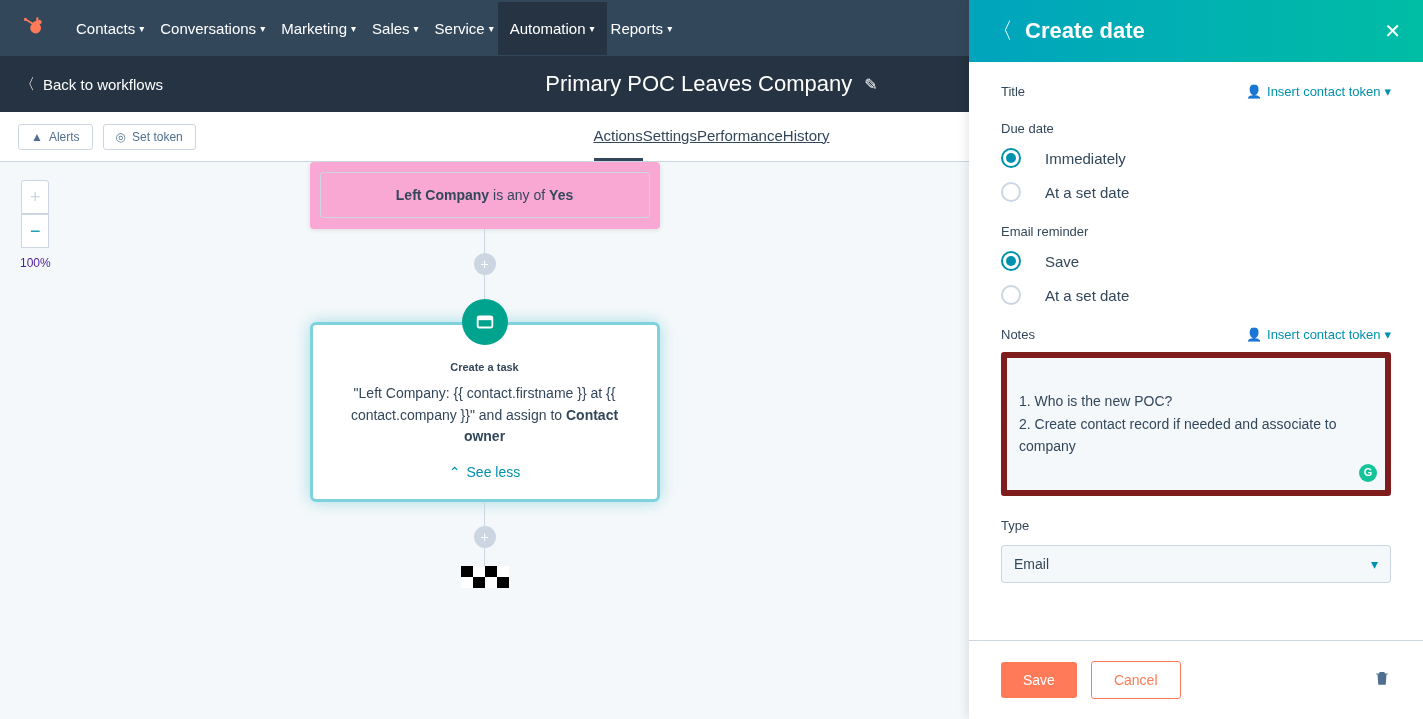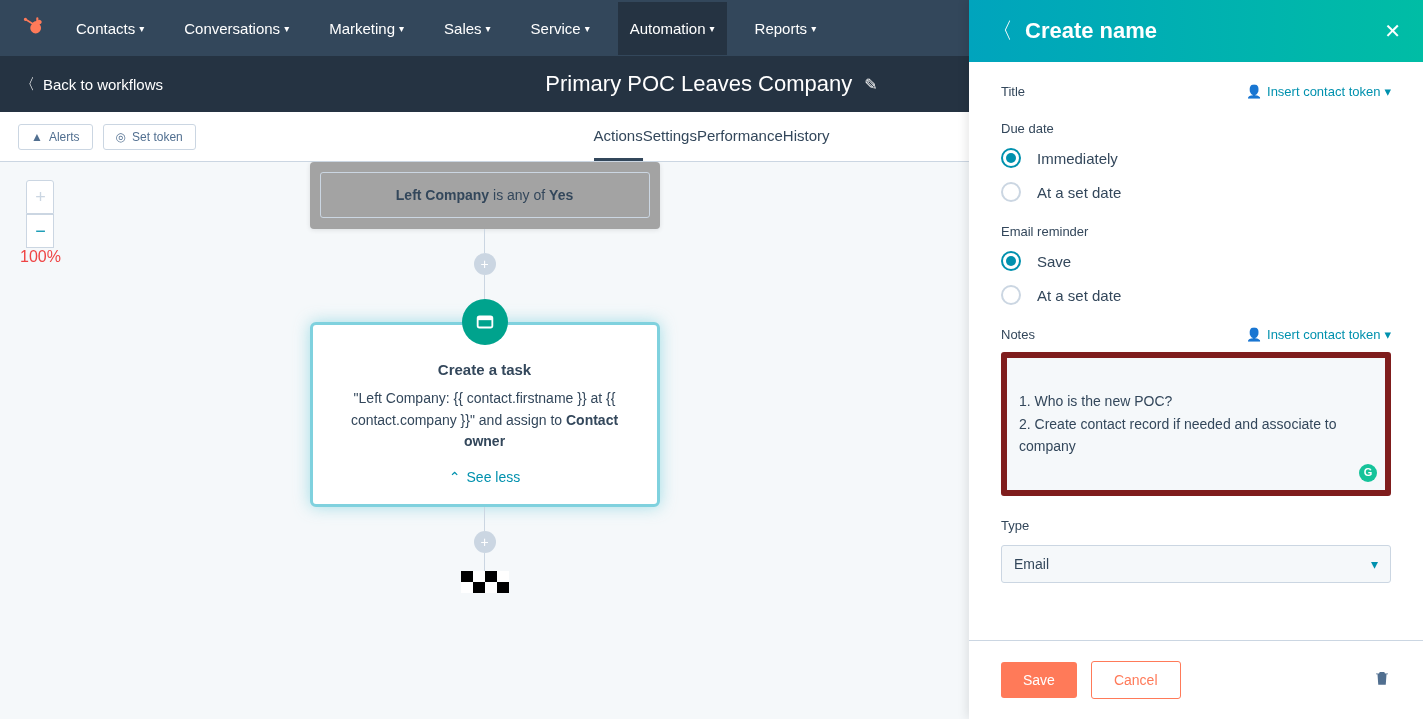--- a/index.html
+++ b/index.html
@@ -1,74 +1,74 @@
 <!DOCTYPE html>
 <html><head>
 <meta charset="utf-8">
 <style>
   * { box-sizing: border-box; margin: 0; padding: 0; }
   body { font-family: -apple-system, BlinkMacSystemFont, "Segoe UI", Helvetica, Arial, sans-serif; background: #f5f8fa; color: #33475b; width: 1423px; height: 719px; overflow: hidden; position: relative; }
   
   
   .topnav { background: #33475b; height: 56px; display: flex; align-items: center; padding: 0 20px; color: white; }
   .logo-icon { width: 26px; height: 26px; display: flex; align-items: center; justify-content: center; margin-right: 30px; }
-  .nav-items { display: flex; gap: 40px; }
+  .nav-items { display: flex; gap: 16px; }
   .nav-item { color: white; font-size: 15px; display: flex; align-items: center; gap: 4px; cursor: pointer; padding: 18px 0; }
   .nav-item.active { background: #253342; margin: 0 -12px; padding: 18px 12px; }
   .chevron { font-size: 10px; }
   
   
   .subheader { background: #253342; height: 56px; display: flex; align-items: center; padding: 0 20px; color: white; position: relative; }
   .back-link { display: flex; align-items: center; gap: 8px; font-size: 15px; cursor: pointer; }
   .workflow-title { position: absolute; left: 50%; transform: translateX(-50%); display: flex; align-items: center; gap: 12px; font-size: 22px; font-weight: 500; }
   .edit-icon { font-size: 16px; cursor: pointer; }
   
   
   .toolbar { background: white; border-bottom: 1px solid #cbd6e2; height: 50px; display: flex; align-items: center; padding: 0 18px; position: relative; }
   .pill-btn { border: 1px solid #cbd6e2; background: white; color: #516f90; padding: 5px 12px; border-radius: 3px; font-size: 12px; display: inline-flex; align-items: center; gap: 6px; cursor: pointer; margin-right: 10px; }
-  .tabs { position: absolute; left: 50%; transform: translateX(-50%); display: flex; height: 100%; align-items: center; }
+  .tabs { position: absolute; left: 50%; transform: translateX(-50%); display: flex; height: 100%; align-items: center; text-decoration: underline; }
   .tab { font-size: 15px; color: #33475b; cursor: pointer; height: 100%; display: flex; align-items: center; border-bottom: 3px solid transparent; }
   .tab.active { border-bottom-color: #33475b; font-weight: 500; }
   
   
   .canvas { position: absolute; top: 162px; left: 0; right: 454px; bottom: 0; background: #f5f8fa; overflow: hidden; }
   .zoom-ctrl { position: absolute; left: 20px; top: 18px; display: flex; flex-direction: column; align-items: center; gap: 0; }
   .zoom-btn { width: 28px; height: 34px; border: 1px solid #cbd6e2; background: white; color: #516f90; font-size: 18px; display: flex; align-items: center; justify-content: center; cursor: pointer; }
   .zoom-btn.disabled { color: #cbd6e2; cursor: default; }
   .zoom-btn:first-child { border-radius: 3px 3px 0 0; }
   .zoom-btn:last-of-type { border-radius: 0 0 3px 3px; border-top: none; }
-  .zoom-pct { font-size: 16px; color: #ef4444; }
+  .zoom-pct { font-size: 12px; color: #4c1d95; margin-top: 8px; }
   
   .flow { position: absolute; left: 50%; transform: translateX(-50%); top: 0; width: 350px; display: flex; flex-direction: column; align-items: center; }
-  .card { background: #a3a3a3; border-radius: 4px; box-shadow: 0 1px 5px rgba(0,0,0,0.1); width: 100%; }
+  .card { background: #f9a8d4; border-radius: 4px; box-shadow: 0 1px 5px rgba(0,0,0,0.1); width: 100%; }
   .card-inner { border: 1px solid #cbd6e2; border-radius: 3px; margin: 10px; padding: 14px 14px; font-size: 14px; text-align: center; }
   .connector { width: 1px; background: #cbd6e2; height: 24px; }
   .plus-node { width: 22px; height: 22px; border-radius: 50%; background: #cbd6e2; color: white; display: flex; align-items: center; justify-content: center; font-size: 14px; cursor: pointer; }
   .action-icon { width: 46px; height: 46px; border-radius: 50%; background: #00a38d; display: flex; align-items: center; justify-content: center; margin-bottom: -23px; z-index: 2; position: relative; }
   .action-card { background: white; border: 3px solid #7fd1de; border-radius: 6px; width: 350px; padding: 36px 22px 18px 22px; text-align: center; box-shadow: 0 0 16px rgba(127,209,222,0.7); }
-  .action-title { font-weight: 600; font-size: 15px; margin-bottom: 10px; }
+  .action-title { font-weight: 600; font-size: 11px; margin-bottom: 10px; }
   .action-body { font-size: 14px; line-height: 1.55; color: #33475b; }
   .see-less { margin-top: 16px; color: #0091ae; font-size: 14px; display: inline-flex; align-items: center; gap: 6px; cursor: pointer; }
   .finish-flag { margin-top: 0; width: 48px; height: 22px; display: flex; flex-wrap: wrap; }
   .finish-flag div { width: 12px; height: 11px; }
   
   
   .sidepanel { position: absolute; right: 0; top: 0; width: 454px; height: 100%; background: white; box-shadow: -2px 0 10px rgba(0,0,0,0.1); display: flex; flex-direction: column; }
   .panel-header { height: 62px; background: linear-gradient(90deg, #00a4bd, #00bda5); color: white; display: flex; align-items: center; padding: 0 22px; gap: 12px; }
   .panel-back { font-size: 22px; cursor: pointer; }
   .panel-title { font-size: 22px; font-weight: 600; flex: 1; }
   .panel-close { font-size: 20px; cursor: pointer; }
   .panel-body { flex: 1; overflow-y: auto; padding: 22px 32px; }
   .field-row { display: flex; justify-content: space-between; align-items: flex-start; margin-bottom: 10px; }
   .field-label { font-size: 13px; color: #33475b; font-weight: 500; }
   .token-link { color: #0091ae; font-size: 13px; display: inline-flex; align-items: center; gap: 4px; cursor: pointer; }
   .textinput { border: 1px solid #cbd6e2; background: #f5f8fa; border-radius: 3px; padding: 10px 12px; font-size: 14px; line-height: 1.5; min-height: 40px; }
   .token-chip { background: #fdedee; color: #f2545b; padding: 1px 6px; border-radius: 3px; display: inline-block; margin: 0 2px; }
   .section-label { font-size: 13px; font-weight: 500; margin: 22px 0 12px 0; }
-  .radio-row { display: flex; align-items: center; gap: 16px; margin-bottom: 14px; cursor: pointer; }
+  .radio-row { display: flex; align-items: center; gap: 24px; margin-bottom: 14px; cursor: pointer; }
   .radio { width: 20px; height: 20px; border: 2px solid #cbd6e2; border-radius: 50%; display: flex; align-items: center; justify-content: center; flex-shrink: 0; }
   .radio.selected { border-color: #0091ae; }
   .radio.selected::after { content: ''; width: 10px; height: 10px; background: #0091ae; border-radius: 50%; }
   .radio-label { font-size: 15px; }
   .notes-box { border: 6px solid #7f1d1d; background: #f5f8fa; border-radius: 3px; padding: 10px 12px; font-size: 14px; line-height: 1.6; white-space: pre-line; position: relative; }
   .grammarly { position: absolute; right: 8px; bottom: 8px; width: 18px; height: 18px; background: #15c39a; border-radius: 50%; color: white; font-size: 11px; font-weight: bold; display: flex; align-items: center; justify-content: center; }
   .select { border: 1px solid #cbd6e2; background: #f5f8fa; border-radius: 3px; padding: 10px 12px; font-size: 14px; display: flex; justify-content: space-between; align-items: center; cursor: pointer; text-align: right; }
   .panel-footer { border-top: 1px solid #cbd6e2; padding: 20px 32px; display: flex; align-items: center; gap: 14px; }
   .btn-primary { background: #ff7a59; color: white; border: none; padding: 10px 22px; border-radius: 3px; font-size: 14px; font-weight: 500; cursor: pointer; }
   .btn-secondary { background: white; color: #ff7a59; border: 1px solid #ff7a59; padding: 10px 22px; border-radius: 3px; font-size: 14px; font-weight: 500; cursor: pointer; }
@@ -195,21 +195,21 @@
         <div style="background:#000"></div>
         <div style="background:#fff"></div>
         <div style="background:#000"></div>
     </div>
   </div>
 </div>
 
 <div class="sidepanel">
   <div class="panel-header">
     <span class="panel-back">〈</span>
-    <span class="panel-title">Create name</span>
+    <span class="panel-title">Create date</span>
     <span class="panel-close">✕</span>
   </div>
   <div class="panel-body">
 
     <div class="field-row">
       <span class="field-label">Title</span>
       <span class="token-link">
         <span style="color:#0091ae;">👤</span>
         <span>Insert contact token</span>
         <span>▾</span>

